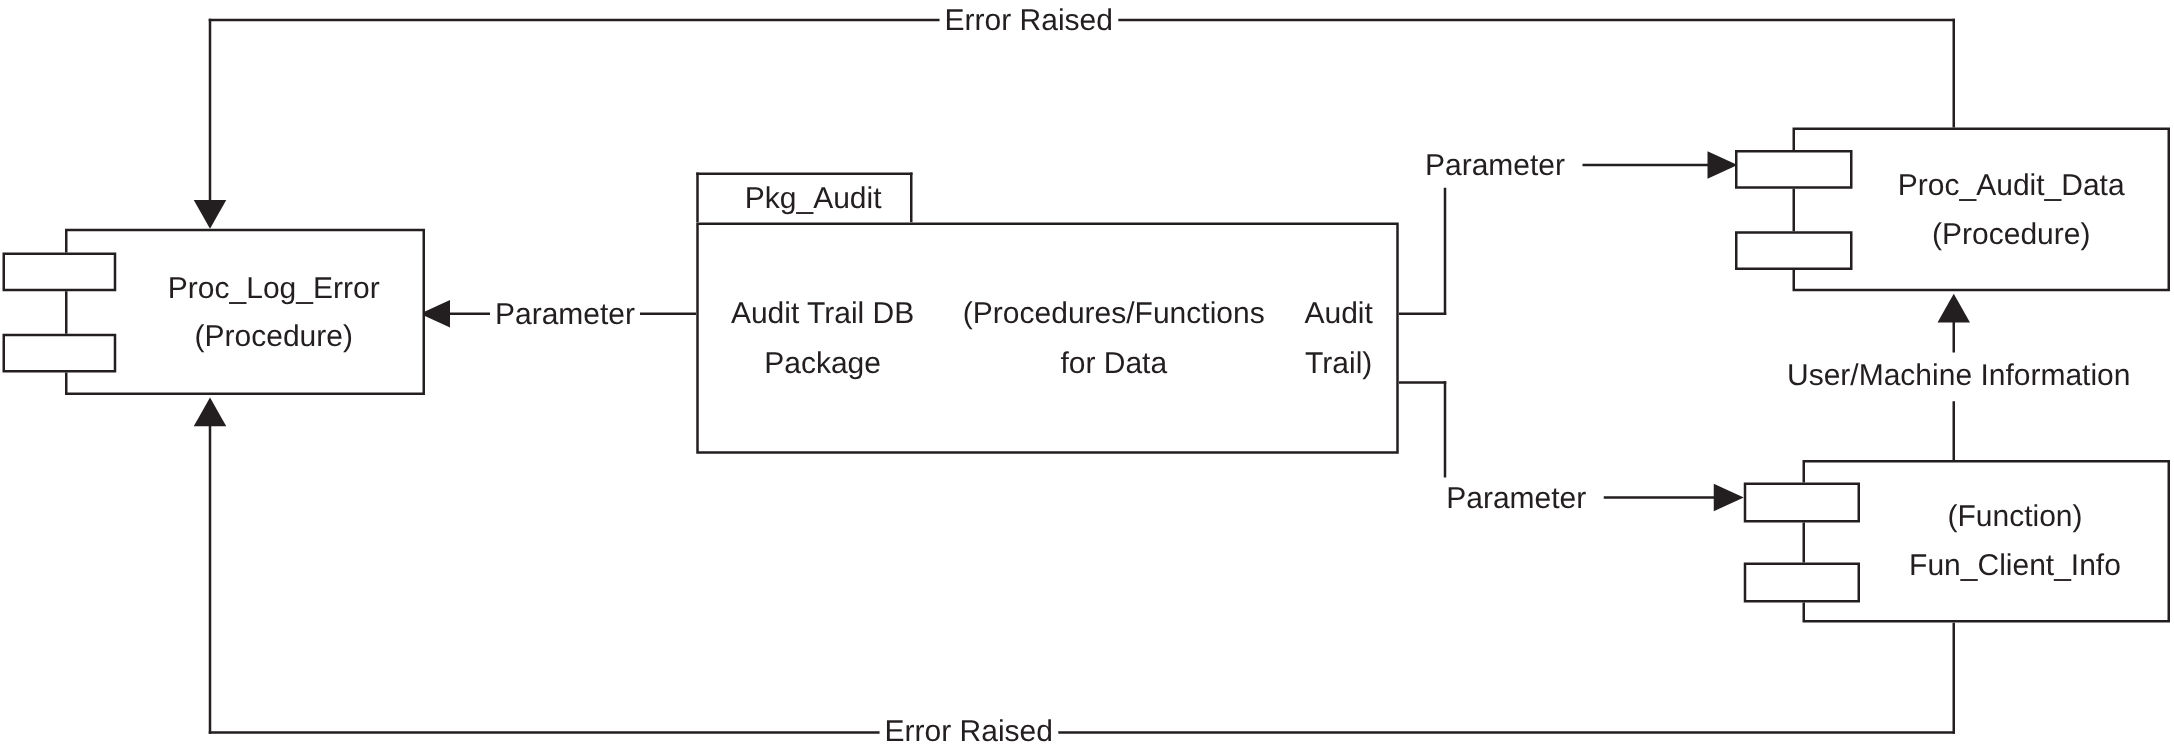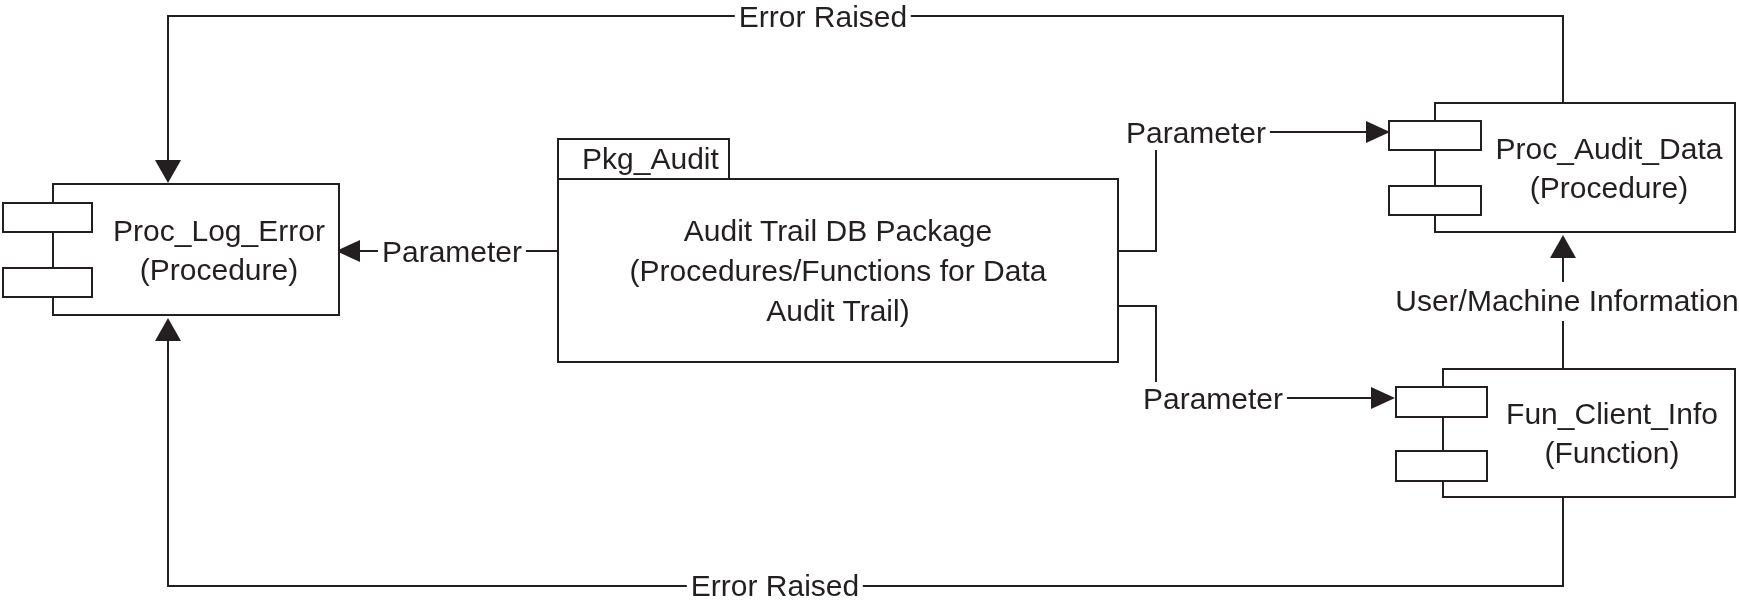--- a/index.html
+++ b/index.html
@@ -1,21 +1,21 @@
 <!DOCTYPE html>
 <html style="--line: #231f20; --bg: #ffffff;"><head>
 <meta charset="utf-8">
 <style>
   :root { --line: #231f20; --bg: #ffffff; }
   * { margin: 0; padding: 0; box-sizing: border-box; }
   body { background: #fff; font-family: "Liberation Sans", sans-serif; }
   #canvas {
     position: relative; width: 1739px; height: 604px;
     background: var(--bg); overflow: hidden;
-    color: var(--line); font-size: 30px;
+    color: var(--line); font-size: 24px;
   }
   
   .h { position: absolute; height: 2px; background: var(--line); z-index: 1; }
   .v { position: absolute; width: 2px; background: var(--line); z-index: 1; }
   
   .ah { position: absolute; width: 0; height: 0; z-index: 1; }
   .ah-down  { border-left: 13px solid transparent; border-right: 13px solid transparent; border-top: 23px solid var(--line); }
   .ah-up    { border-left: 13px solid transparent; border-right: 13px solid transparent; border-bottom: 23px solid var(--line); }
   .ah-left  { border-top: 11px solid transparent; border-bottom: 11px solid transparent; border-right: 24px solid var(--line); }
   .ah-right { border-top: 11px solid transparent; border-bottom: 11px solid transparent; border-left: 24px solid var(--line); }
@@ -29,21 +29,21 @@
     position: absolute; background: var(--bg); border: 2px solid var(--line); z-index: 3;
   }
   
   .pkg-tab {
     position: absolute; background: var(--bg);
     border: 2px solid var(--line); border-bottom: none;
     display: flex; align-items: center; padding-left: 14px; z-index: 2; justify-content: center;
   }
   .pkg-body {
     position: absolute; background: var(--bg); border: 2px solid var(--line);
-    display: flex; flex-direction: column; align-items: center; justify-content: center;
+    display: flex; align-items: center; justify-content: center;
     text-align: center; line-height: 40px; z-index: 2;
   }
   
   .lbl {
     position: absolute; white-space: nowrap; background: var(--bg);
     transform: translate(-50%, -50%); padding: 0 4px; z-index: 4; line-height: 34px;
   }
 </style>
 </head>
 <body>
@@ -100,19 +100,19 @@
   </div>
 
   <div class="box" style="left:1434px; top:102px; width:302px; height:131px; padding-left:48px;">
     <div>Proc_Audit_Data</div>
     <div>(Procedure)</div>
   </div>
   <div class="tab" style="left:1388px; top:120px; width:94px; height:31px;"></div>
   <div class="tab" style="left:1388px; top:185px; width:94px; height:31px;"></div>
 
   <div class="box" style="left:1442px; top:368px; width:294px; height:130px; padding-left:46px;">
+    <div>(Function)</div>
     <div>Fun_Client_Info</div>
-    <div>(Function)</div>
   </div>
   <div class="tab" style="left:1395px; top:386px; width:93px; height:32px;"></div>
   <div class="tab" style="left:1395px; top:450px; width:93px; height:32px;"></div>
 
 </div>
 
 </body></html>

